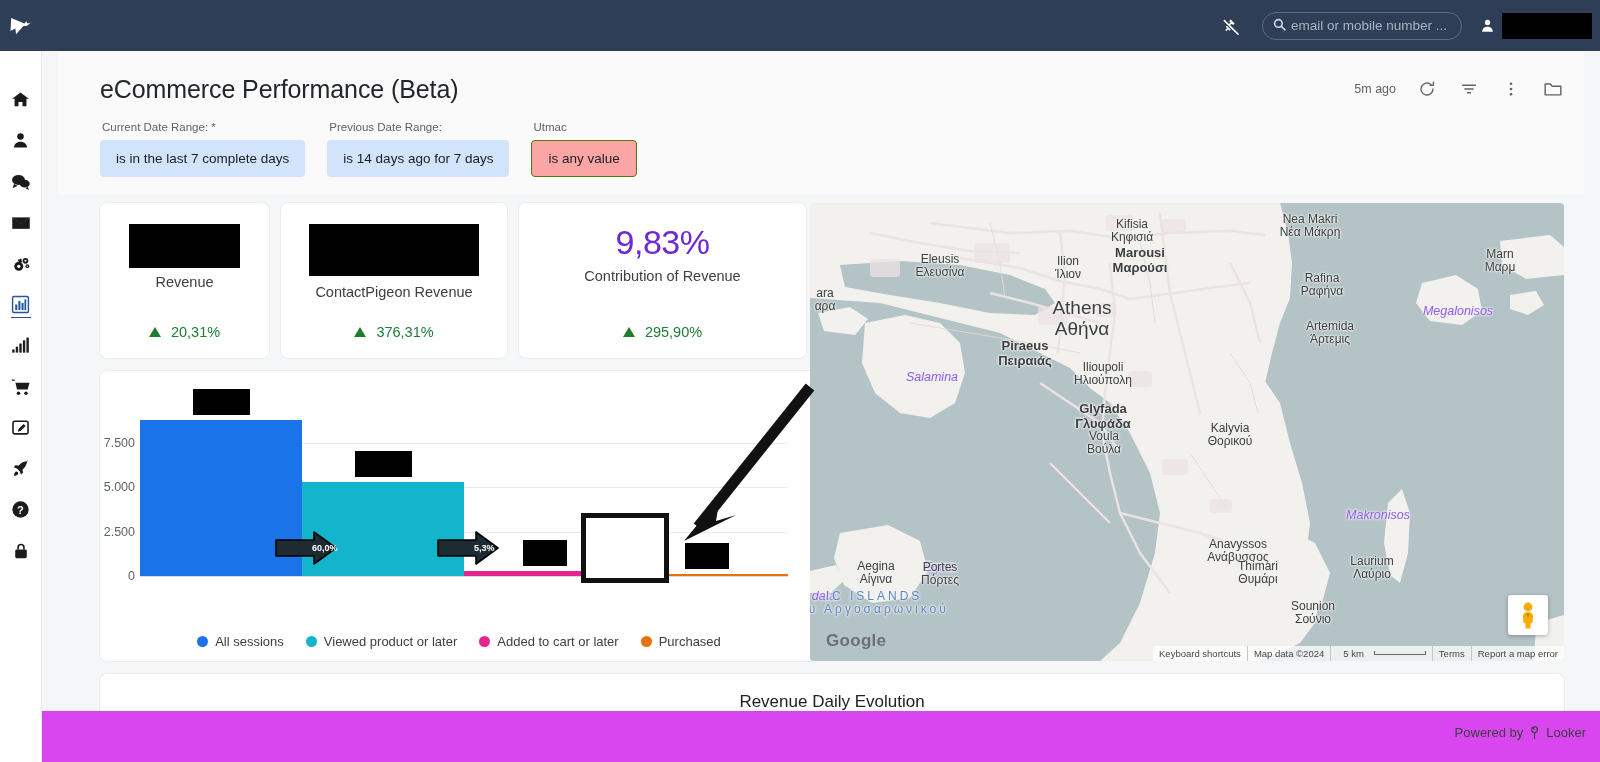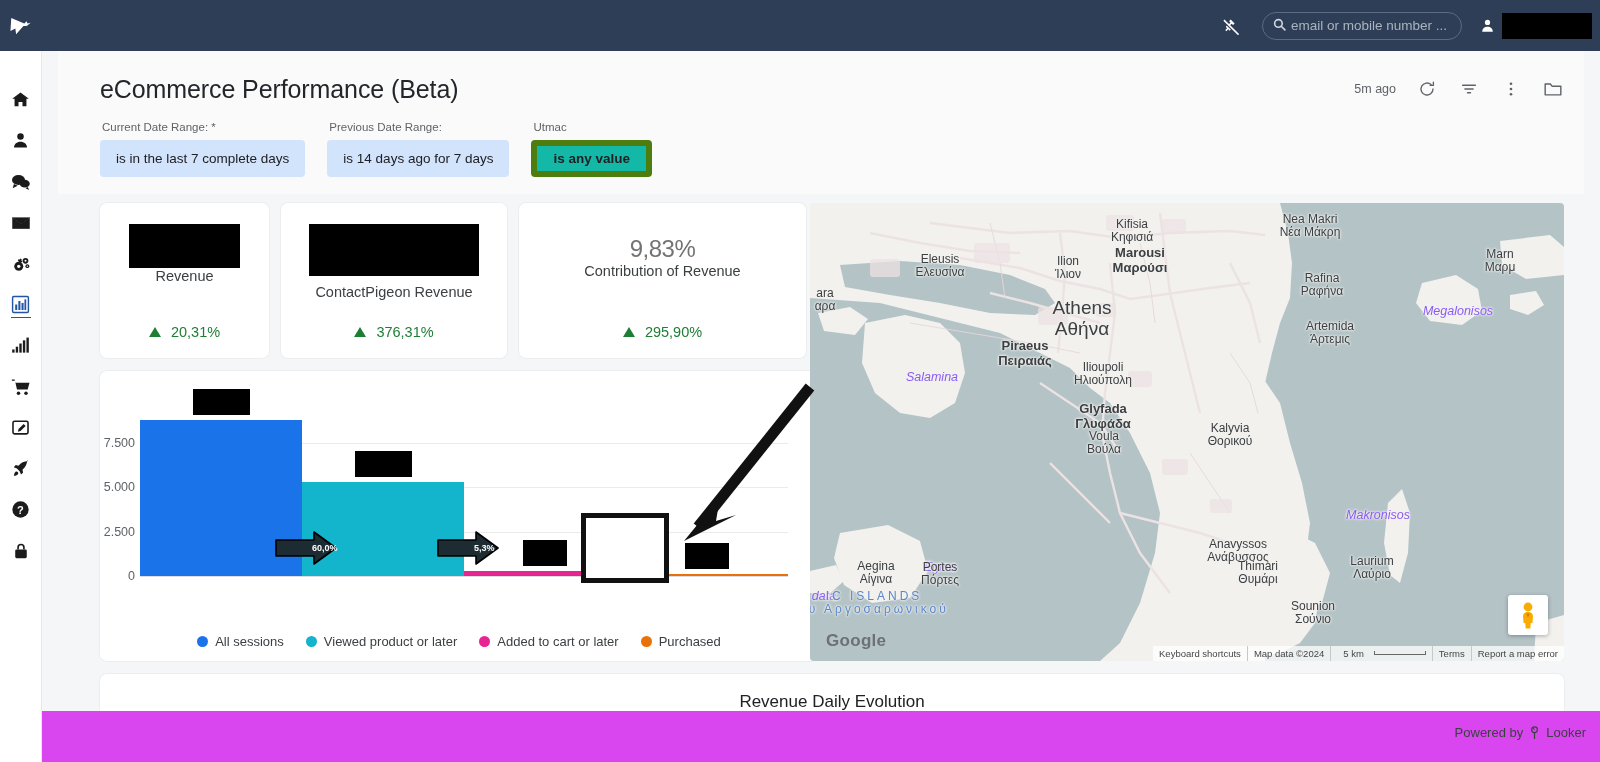--- a/index.html
+++ b/index.html
@@ -91,48 +91,48 @@
 
   #filters { position: absolute; left: 42px; top: 70px; display: flex; gap: 22px; }
   .filter-group { display: flex; flex-direction: column; }
   .filter-label { font-size: 11.5px; color: #5f6368; margin-bottom: 7px; padding-left: 2px; }
   .filter-chip {
     height: 37px; border-radius: 4px;
     display: flex; align-items: center; justify-content: center;
     font-size: 13.5px; color: #202124; padding: 0 16px;
   }
   .filter-chip.selected { background: #d2e3fc; }
-  .filter-chip.plain { background: #14b8a6; border: 6px solid #4d7c0f; font-weight: bold; }
+  .filter-chip.plain { background: #fca5a5; border: 1px solid #4d7c0f; }
 
   
   #content { position: absolute; top: 143px; left: 0; width: 1558px; height: 568px; }
 
   
   #kpi-row {
     position: absolute; left: 58px; top: 9px;
     width: 718px; height: 155px;
     display: flex; gap: 12px;
   }
   .kpi-card {
     background: #ffffff; border-radius: 7px;
     display: flex; flex-direction: column; align-items: center;
     position: relative;
     box-shadow: 0 0 0 1px rgba(0,0,0,0.035);
   }
   #kpi-0 { width: 169px; }
   #kpi-1 { width: 226px; }
   #kpi-2 { width: 287px; }
   .kpi-value {
-    font-size: 24px; color: #737373; font-weight: 400;
-    margin-top: 32px; letter-spacing: -0.5px;
+    font-size: 34px; color: #6d28d9; font-weight: 400;
+    margin-top: 20px; letter-spacing: -0.5px;
   }
   .kpi-redact { background: #000; margin-top: 21px; }
   #kpi-0 .kpi-redact { width: 111px; height: 44px; }
   #kpi-1 .kpi-redact { width: 170px; height: 52px; }
-  .kpi-label { font-size: 14.5px; color: #3c4043; }
+  .kpi-label { font-size: 14.5px; color: #3c4043; margin-top: 6px; }
   #kpi-1 .kpi-label { margin-top: 8px; }
   .kpi-delta {
     position: absolute; bottom: 18px;
     font-size: 14.5px; color: #1e7e34;
     display: flex; align-items: center; gap: 10px;
   }
   .tri-up {
     width: 0; height: 0; display:inline-block;
     border-left: 6px solid transparent; border-right: 6px solid transparent;
     border-bottom: 10px solid #1e7e34;

